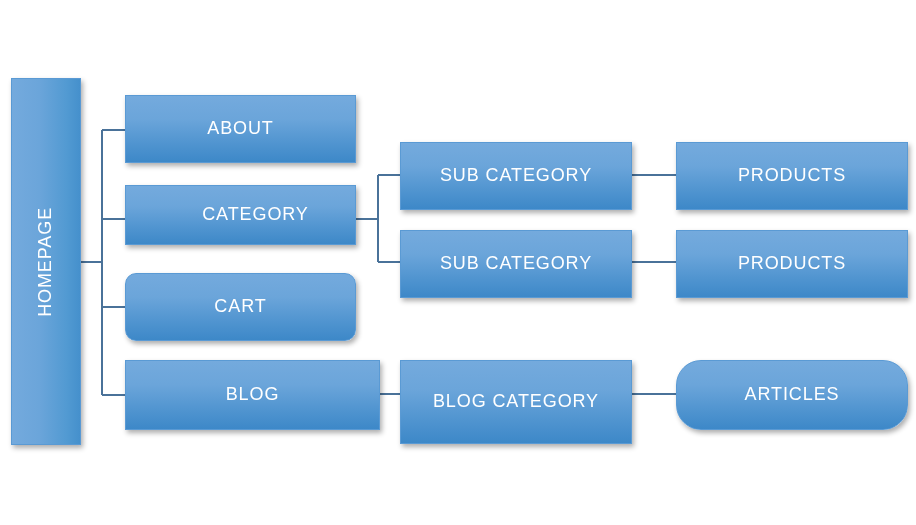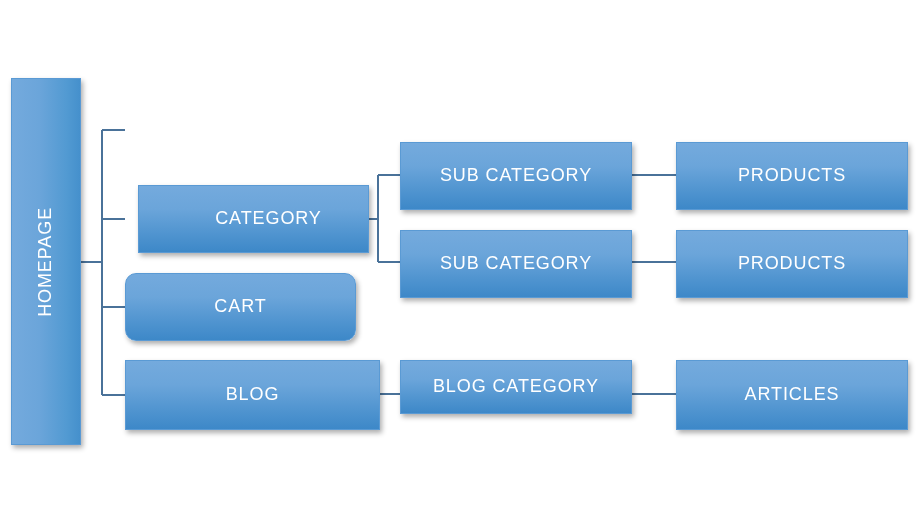--- a/index.html
+++ b/index.html
@@ -60,29 +60,29 @@
     transform: rotate(-90deg);
     white-space: nowrap;
     font-size: 18px;
     letter-spacing: 0.9px;
     color: #ffffff;
   }
 
   
   #node-homepage      { left: 11px;  top: 78px;  width: 70px;  height: 367px; }
   #node-about         { left: 125px; top: 95px;  width: 231px; height: 68px; }
-  #node-category      { left: 138px; top: 185px; width: 231px; height: 68px; padding-left: 30px; }
+  #node-category      { left: 125px; top: 185px; width: 231px; height: 60px; padding-left: 30px; }
   #node-cart          { left: 125px; top: 273px; width: 231px; height: 68px; border-radius: 11px; }
   #node-blog          { left: 125px; top: 360px; width: 255px; height: 70px; }
   #node-subcat-1      { left: 400px; top: 142px; width: 232px; height: 68px; }
   #node-subcat-2      { left: 400px; top: 230px; width: 232px; height: 68px; }
-  #node-blogcategory  { left: 400px; top: 360px; width: 232px; height: 54px; }
+  #node-blogcategory  { left: 400px; top: 360px; width: 232px; height: 84px; }
   #node-products-1    { left: 676px; top: 142px; width: 232px; height: 68px; }
   #node-products-2    { left: 676px; top: 230px; width: 232px; height: 68px; }
-  #node-articles      { left: 676px; top: 360px; width: 232px; height: 70px; }
+  #node-articles      { left: 676px; top: 360px; width: 232px; height: 70px; border-radius: 25px; }
 </style>
 </head>
 <body>
 
 <div id="diagram">
 
   <svg id="connectors" viewBox="0 0 916 525" width="916" height="525" aria-hidden="true">
     <g stroke="#4a7299" stroke-width="2" fill="none" shape-rendering="crispEdges">
 
       <path d="M81 262 L102 262"></path>
@@ -104,20 +104,23 @@
 
       <path d="M356 394 L400 394"></path>
       <path d="M632 394 L676 394"></path>
     </g>
   </svg>
 
   <div class="node vertical" id="node-homepage">
     <span class="vlabel">HOMEPAGE</span>
   </div>
 
+  <div class="node" id="node-about">
+    <span>ABOUT</span>
+  </div>
 
   <div class="node" id="node-category">
     <span>CATEGORY</span>
   </div>
 
   <div class="node" id="node-cart">
     <span>CART</span>
   </div>
 
   <div class="node" id="node-blog">

